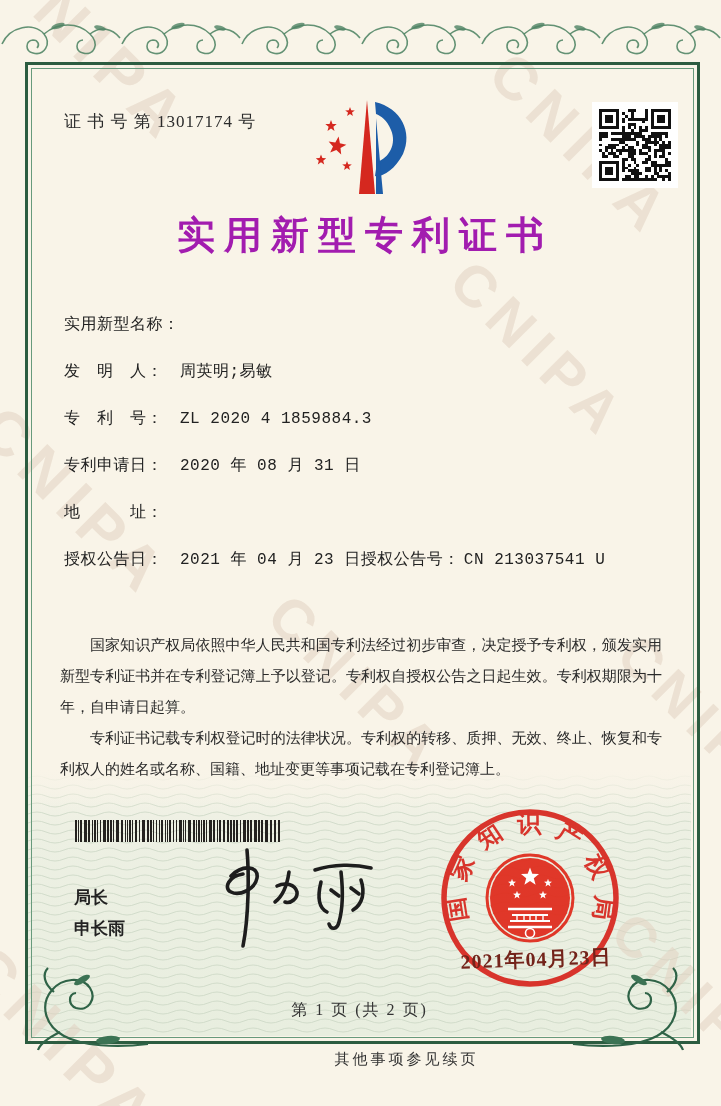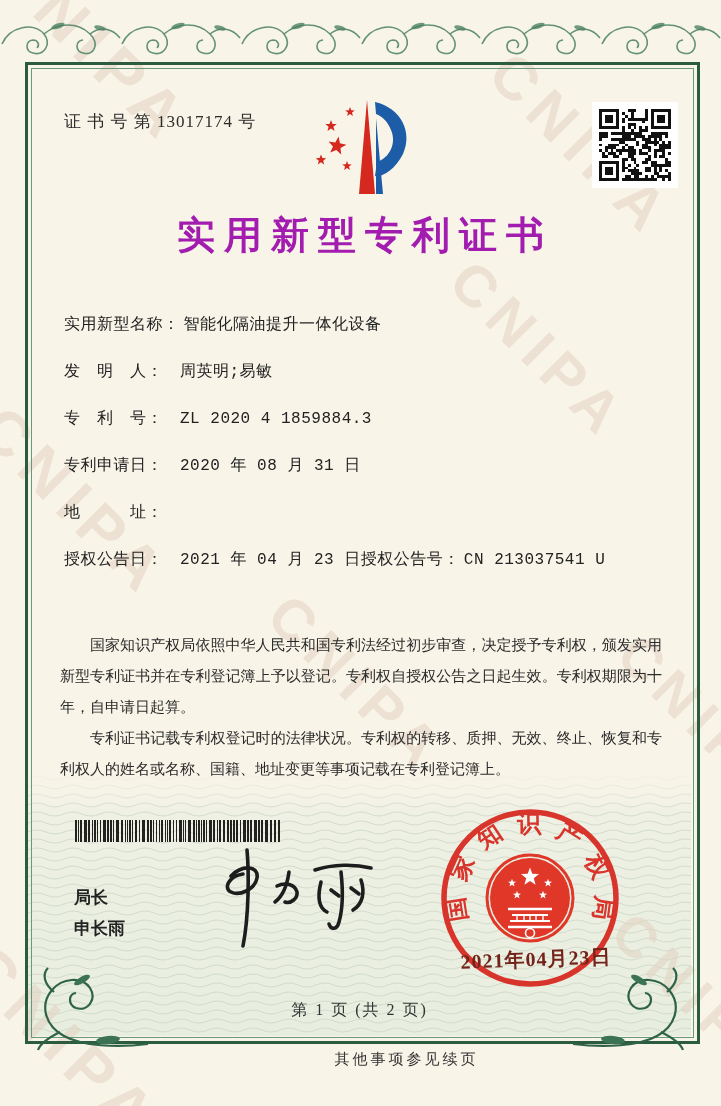--- a/index.html
+++ b/index.html
@@ -403,21 +403,20 @@
           <rect x="1" y="19" width="5" height="5" fill="#fff"></rect>
           <rect x="2" y="20" width="3" height="3" fill="#111"></rect>
         </svg>
     </div>
 
     <div class="title">实用新型专利证书</div>
 
     <div class="fields">
       <div class="f-row">
         <span class="f-label">实用新型名称：</span>
-        <span class="f-value">智能化隔油提升一体化设备</span>
       </div>
       <div class="f-row">
         <span class="f-label">发　明　人：</span>
         <span class="f-value">周英明;易敏</span>
       </div>
       <div class="f-row">
         <span class="f-label">专　利　号：</span>
         <span class="f-value">ZL 2020 4 1859884.3</span>
       </div>
       <div class="f-row">

